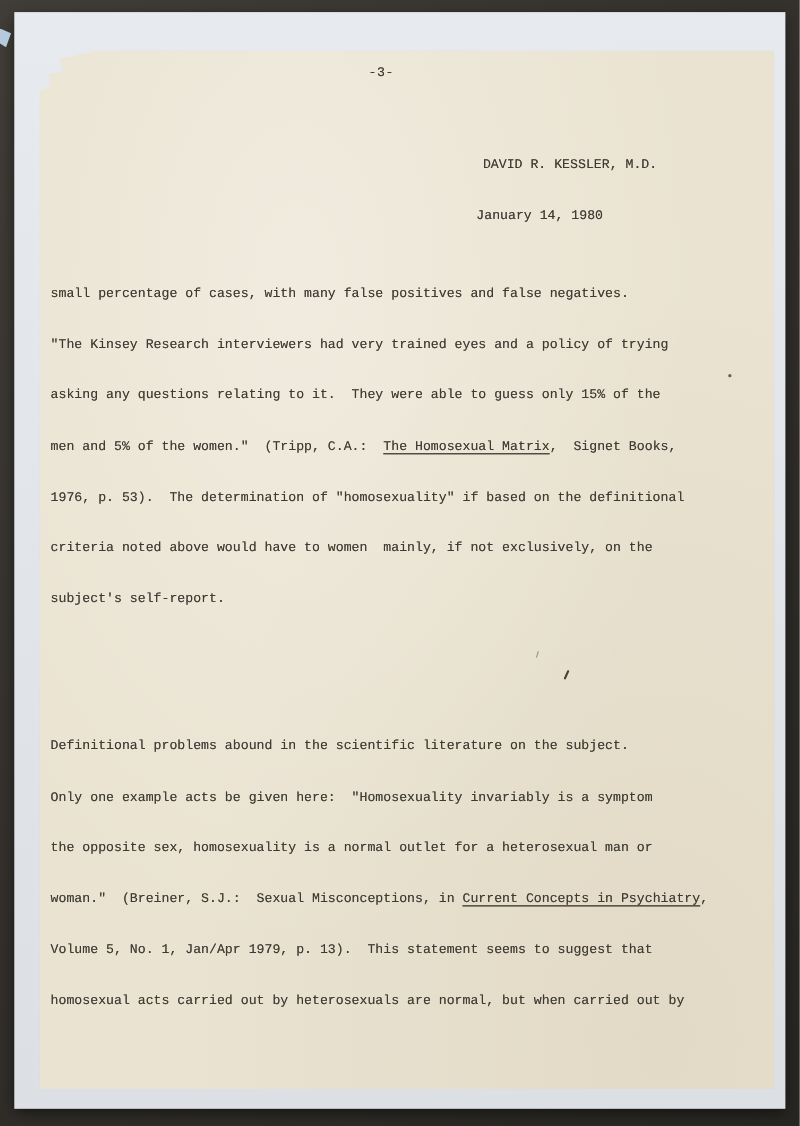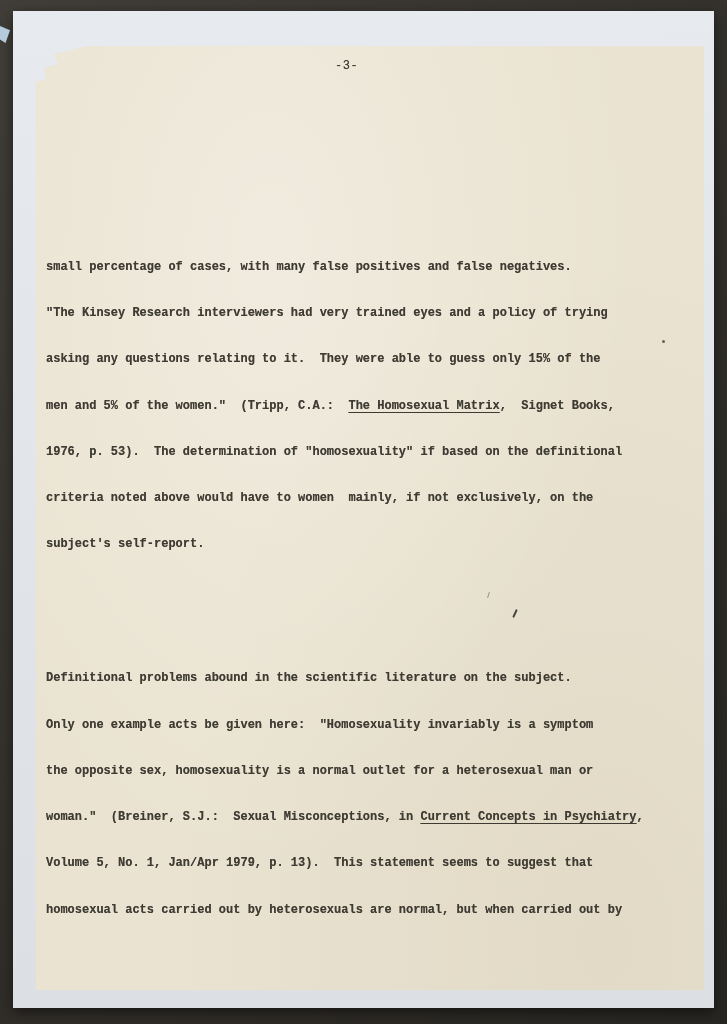--- a/index.html
+++ b/index.html
@@ -39,21 +39,21 @@
   }
   .letterhead {
     position: absolute; left: 397px; top: 66px;
     text-shadow: 0 0 0.5px rgba(62,59,51,0.65);
   }
   .letterhead .name { padding-left: 6px; }
   .letter-body {
     position: absolute; left: 10px; top: 137px; width: 640px;
     text-shadow: 0 0 0.5px rgba(62,59,51,0.6);
   }
-  .para { margin: 0 0 11px 0; font-weight: bold; }
+  .para { margin: 0 0 11px 0; }
   .line { height: 15.4px; }
   .ul {
     text-decoration: underline;
     text-decoration-thickness: 1px;
     text-underline-offset: 3px;
   }
   
   .speck-dot {
     position: absolute; left: 626px; top: 294px;
     width: 3px; height: 3px; border-radius: 50%;
@@ -80,20 +80,24 @@
   }
 </style>
 </head>
 <body>
 
 <div class="backing">
   <div class="sheet">
 
     <div class="page-number">-3-</div>
 
+    <div class="letterhead">
+      <div class="line name">DAVID R. KESSLER, M.D.</div>
+      <div class="line">January 14, 1980</div>
+    </div>
 
     <div class="letter-body">
 
       <div class="para">
         <div class="line">small percentage of cases, with many false positives and false negatives.</div>
         <div class="line">"The Kinsey Research interviewers had very trained eyes and a policy of trying</div>
         <div class="line">asking any questions relating to it.  They were able to guess only 15% of the</div>
         <div class="line"><span>men and 5% of the women."  (Tripp, C.A.:  </span><span class="ul">The Homosexual Matrix</span><span>,  Signet Books,</span></div>
         <div class="line">1976, p. 53).  The determination of "homosexuality" if based on the definitional</div>
         <div class="line">criteria noted above would have to women  mainly, if not exclusively, on the</div>

